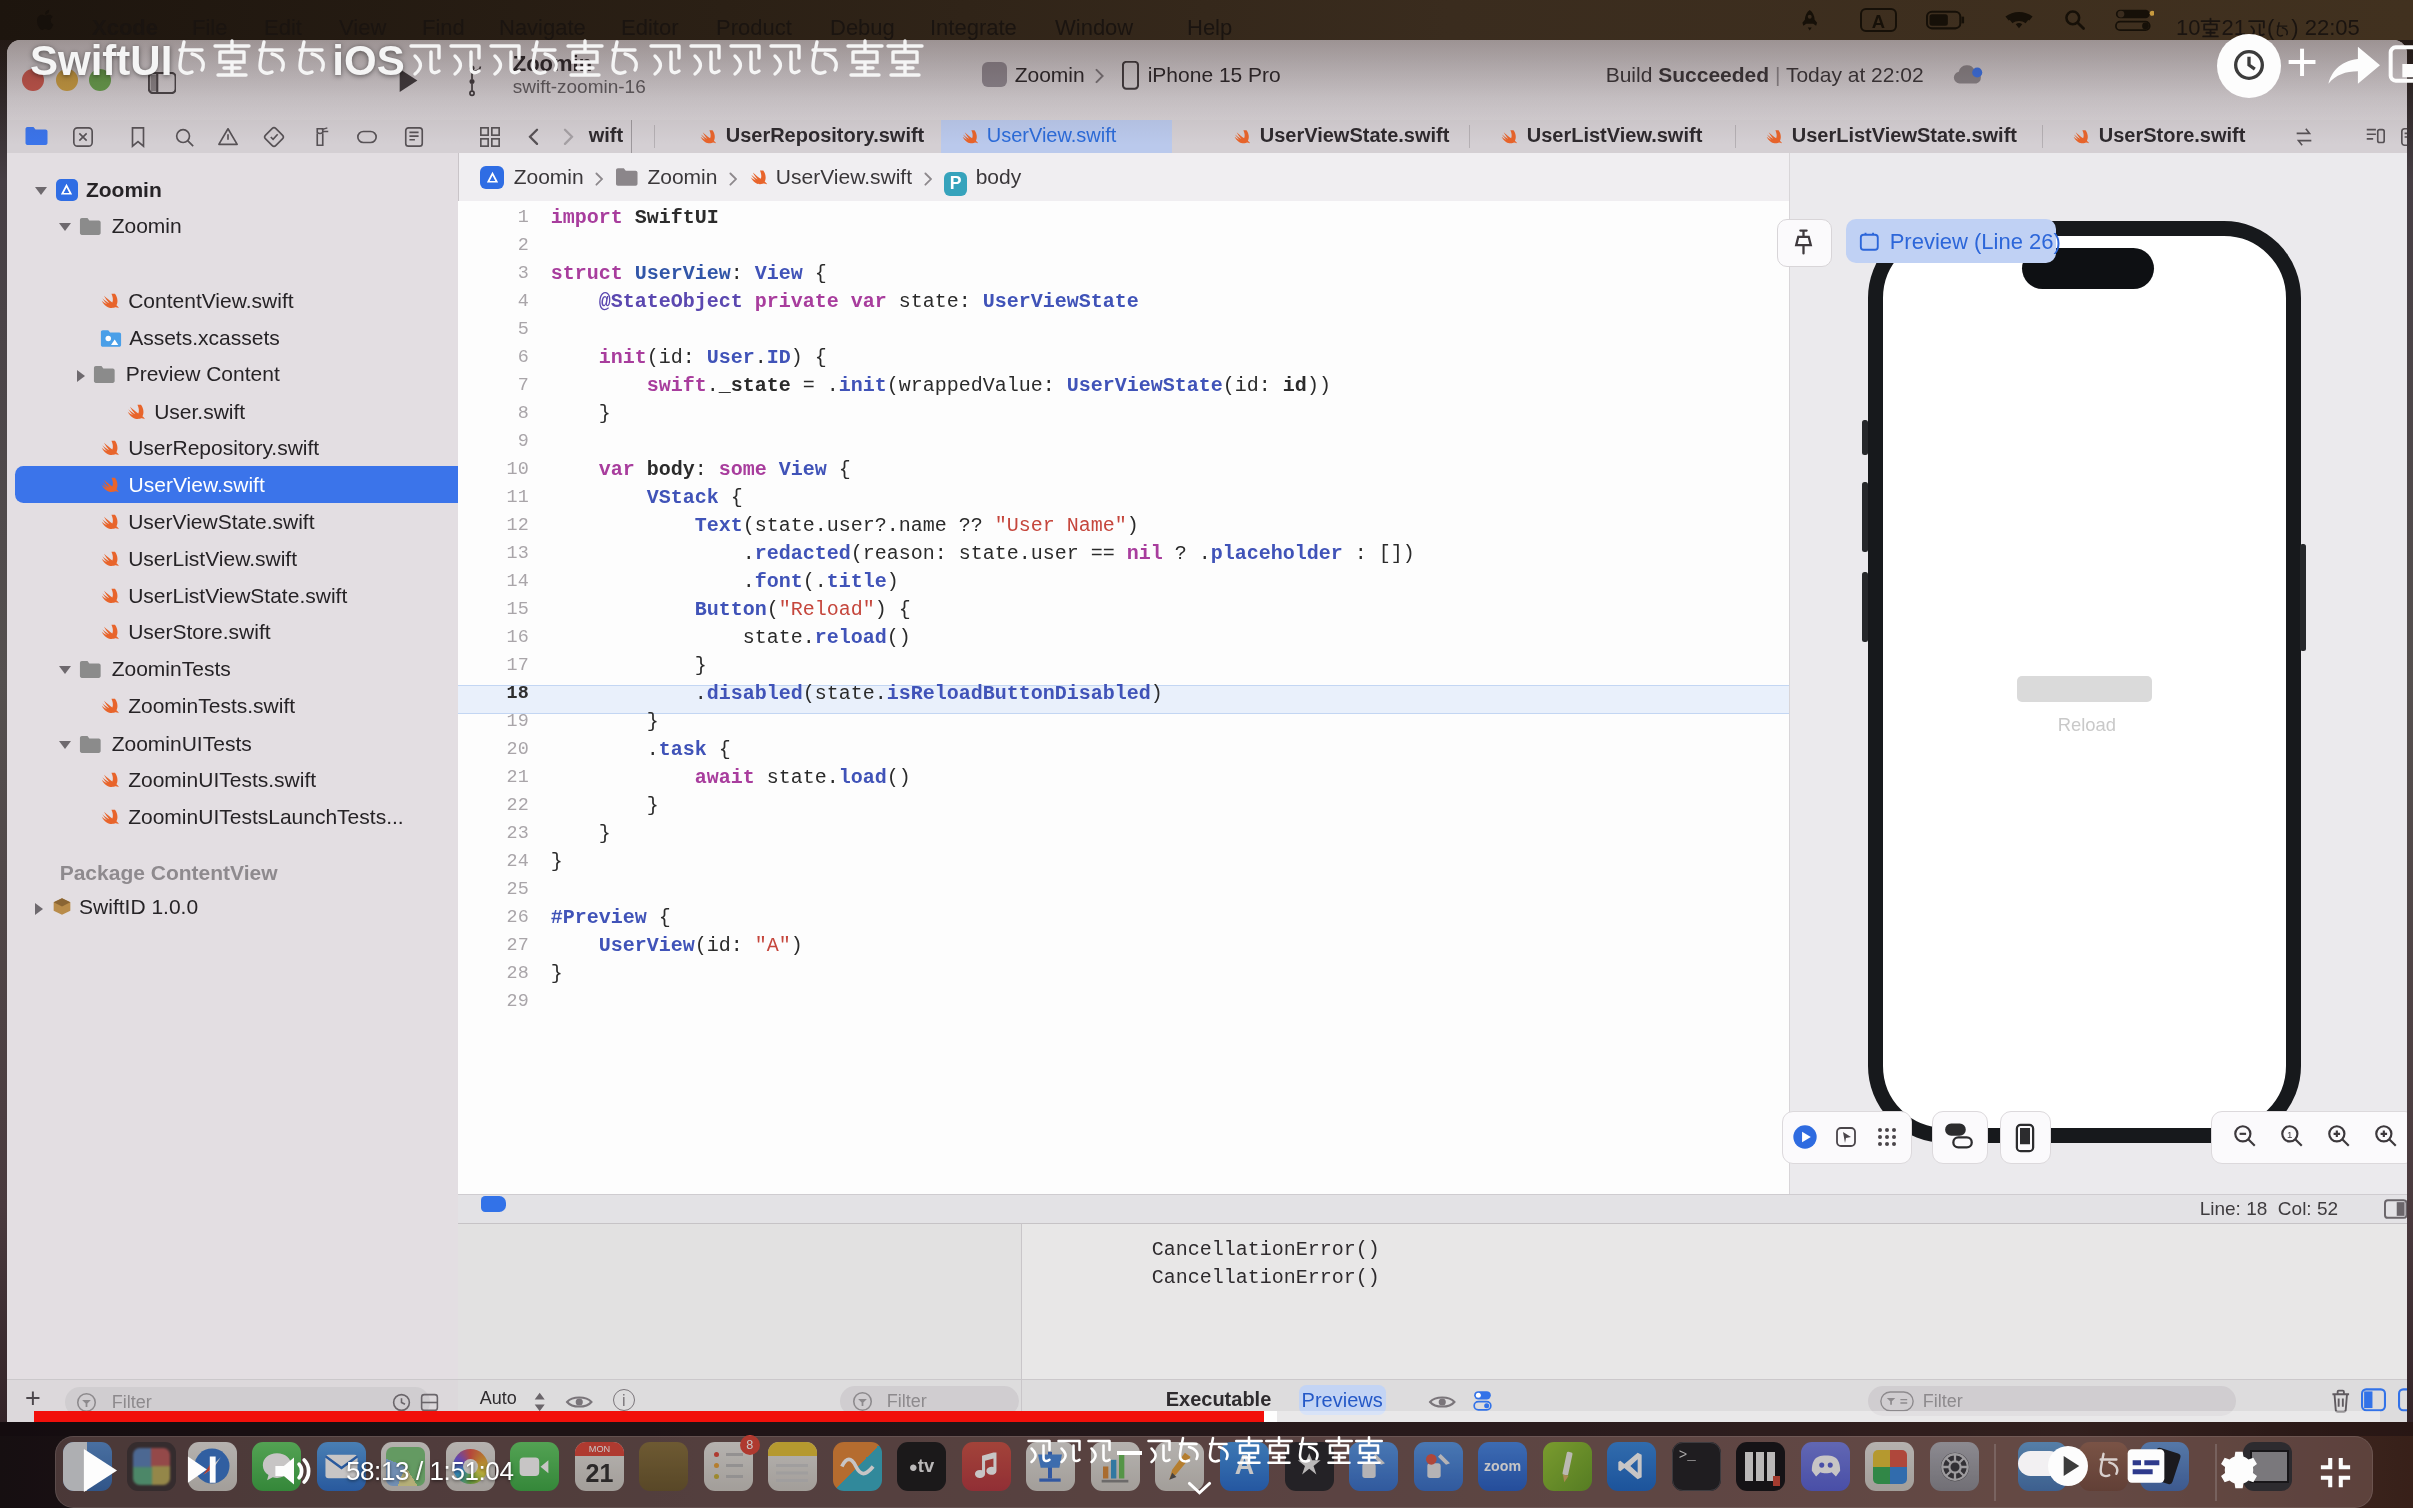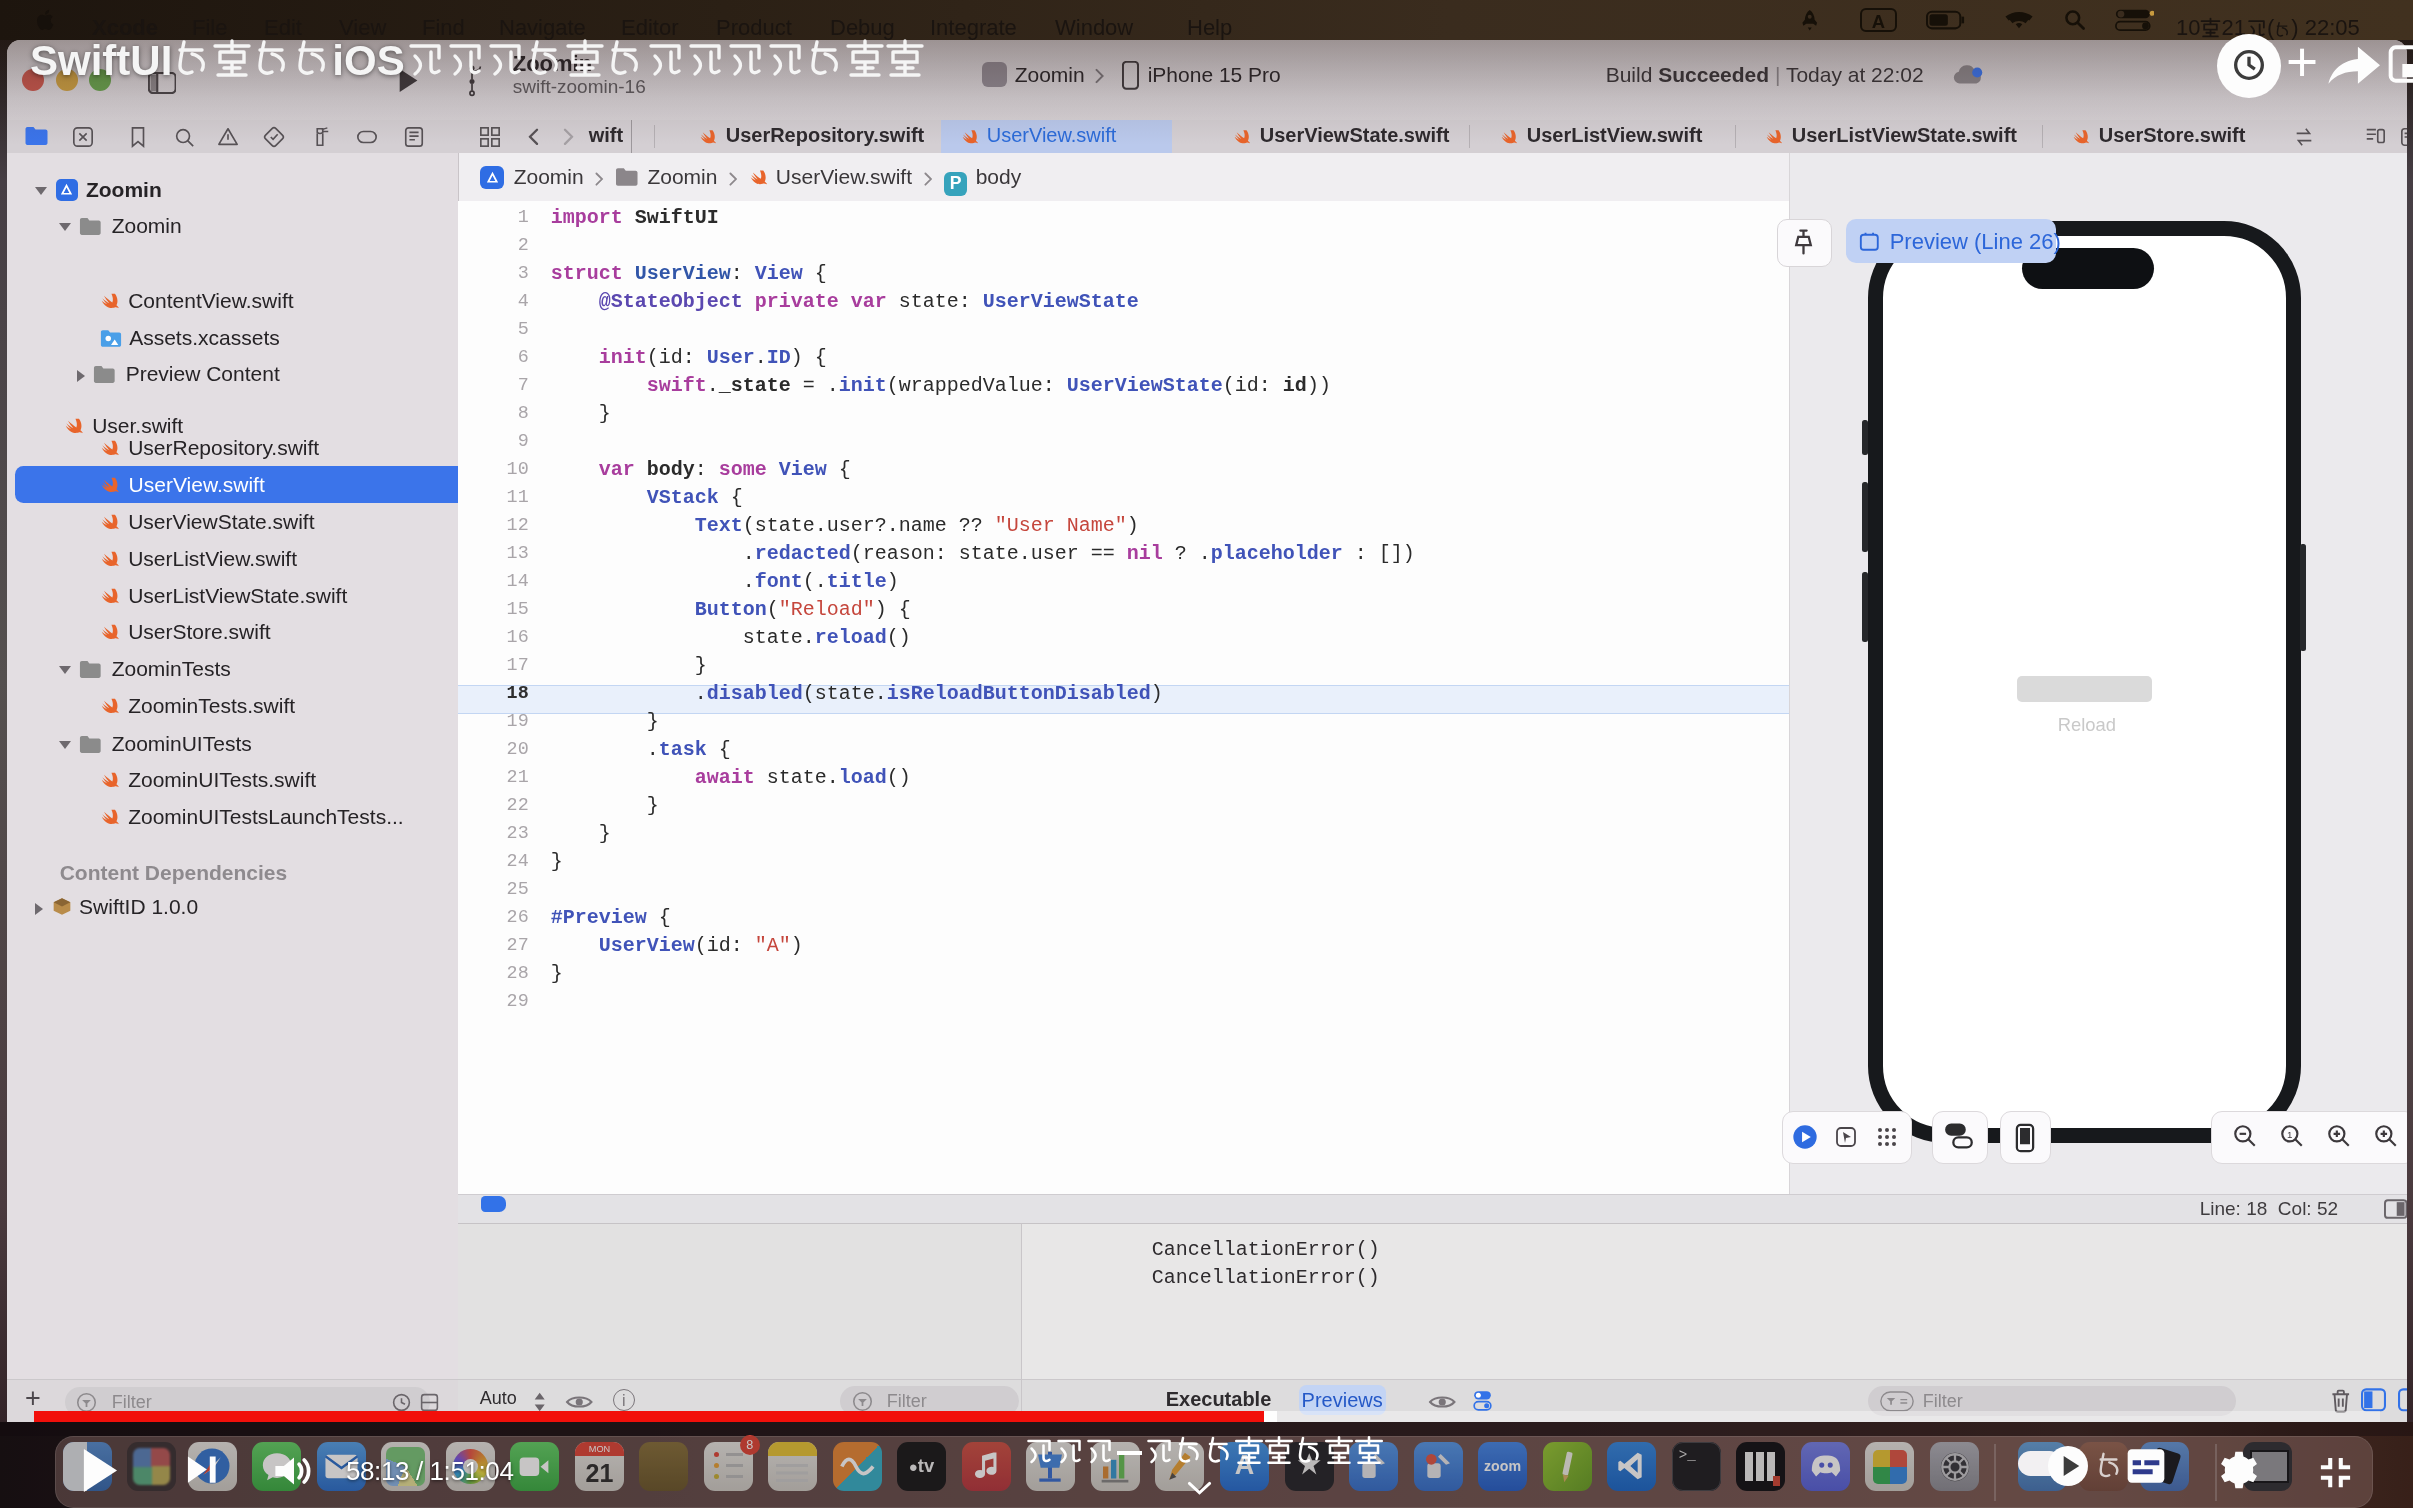--- a/index.html
+++ b/index.html
@@ -304,21 +304,21 @@
             <use href="#swift"></use>
           </svg>ContentView.swift</div>
         <div class="row" style="top:166px;padding-left:93px"><svg style="vertical-align:-4.2px;margin-right:7.5px" width="22" height="21" viewBox="0 0 24 22">
             <path fill="#4a9fe8" d="M1 4c0-1.1.9-2 2-2h6l2 2.5h10c1.1 0 2 .9 2 2V18c0 1.1-.9 2-2 2H3c-1.1 0-2-.9-2-2z"></path>
             <circle cx="9" cy="11" r="3" fill="#fff"></circle>
             <path fill="#fff" d="M12 18 l4-6 4 6z"></path>
           </svg>Assets.xcassets</div>
         <div class="row" style="top:202px;padding-left:70px"><span class="tri r"></span><svg style="vertical-align:-4.2px;margin-right:10px" width="22.6" height="21" viewBox="0 0 24 22">
             <path fill="#8b8b8b" d="M1 4c0-1.1.9-2 2-2h6l2 2.5h10c1.1 0 2 .9 2 2V18c0 1.1-.9 2-2 2H3c-1.1 0-2-.9-2-2z"></path>
           </svg>Preview Content</div>
-        <div class="row" style="top:254px;padding-left:57px"><svg style="vertical-align:-3.4px;margin-right:7.5px" width="21" height="21" viewBox="0 0 24 24">
+        <div class="row" style="top:240px;padding-left:119px"><svg style="vertical-align:-3.4px;margin-right:7.5px" width="21" height="21" viewBox="0 0 24 24">
             <use href="#swift"></use>
           </svg>User.swift</div>
         <div class="row" style="top:276px;padding-left:93px"><svg style="vertical-align:-3.4px;margin-right:7.5px" width="21" height="21" viewBox="0 0 24 24">
             <use href="#swift"></use>
           </svg>UserRepository.swift</div>
         <div class="row sel" style="top:313px;padding-left:85px"><svg style="vertical-align:-3.4px;margin-right:7.5px" width="21" height="21" viewBox="0 0 24 24">
             <use href="#swift"></use>
           </svg>UserView.swift</div>
         <div class="row" style="top:350px;padding-left:93px"><svg style="vertical-align:-3.4px;margin-right:7.5px" width="21" height="21" viewBox="0 0 24 24">
             <use href="#swift"></use>
@@ -340,21 +340,21 @@
           </svg>ZoominTests.swift</div>
         <div class="row" style="top:572px;padding-left:52px"><span class="tri d"></span><svg style="vertical-align:-4.2px;margin-right:10px" width="22.6" height="21" viewBox="0 0 24 22">
             <path fill="#8b8b8b" d="M1 4c0-1.1.9-2 2-2h6l2 2.5h10c1.1 0 2 .9 2 2V18c0 1.1-.9 2-2 2H3c-1.1 0-2-.9-2-2z"></path>
           </svg>ZoominUITests</div>
         <div class="row" style="top:608px;padding-left:93px"><svg style="vertical-align:-3.4px;margin-right:7.5px" width="21" height="21" viewBox="0 0 24 24">
             <use href="#swift"></use>
           </svg>ZoominUITests.swift</div>
         <div class="row" style="top:645px;padding-left:93px"><svg style="vertical-align:-3.4px;margin-right:7.5px" width="21" height="21" viewBox="0 0 24 24">
             <use href="#swift"></use>
           </svg>ZoominUITestsLaunchTests...</div>
-        <div class="row" style="top:701px;padding-left:53px"><span style="color:#8e8a8e;font-weight:bold">Content Dependencies</span></div>
+        <div class="row" style="top:701px;padding-left:53px"><span style="color:#8e8a8e;font-weight:bold">Package ContentView</span></div>
         <div class="row" style="top:735px;padding-left:28.5px"><span class="tri r"></span><svg style="vertical-align:-3.4px;margin-right:7.5px" width="20" height="21" viewBox="0 0 24 24">
             <path fill="#b98c4a" d="M12 2 L22 7 V17 L12 22 L2 17 V7 Z"></path>
             <path fill="#8a6534" d="M12 2 L22 7 L12 12 L2 7 Z"></path>
           </svg>SwiftID 1.0.0</div>
       </div>
       <div id="editor" class="ab">
         <div class="ab" style="left:0;top:484px;width:1331px;height:29px;background:#e9f0fb;border-top:0.8px solid #c3d6f3;border-bottom:0.8px solid #c3d6f3;box-sizing:border-box"></div>
         <pre id="gutter" class="ab mono" style="margin:0">1
 2
 3

